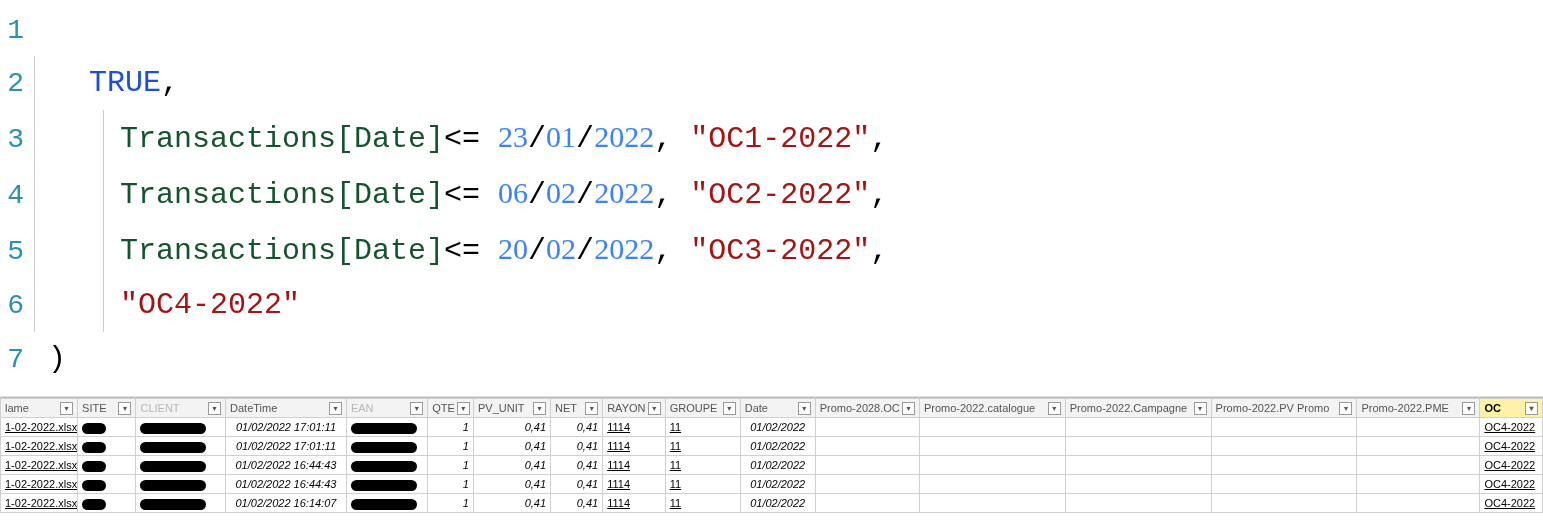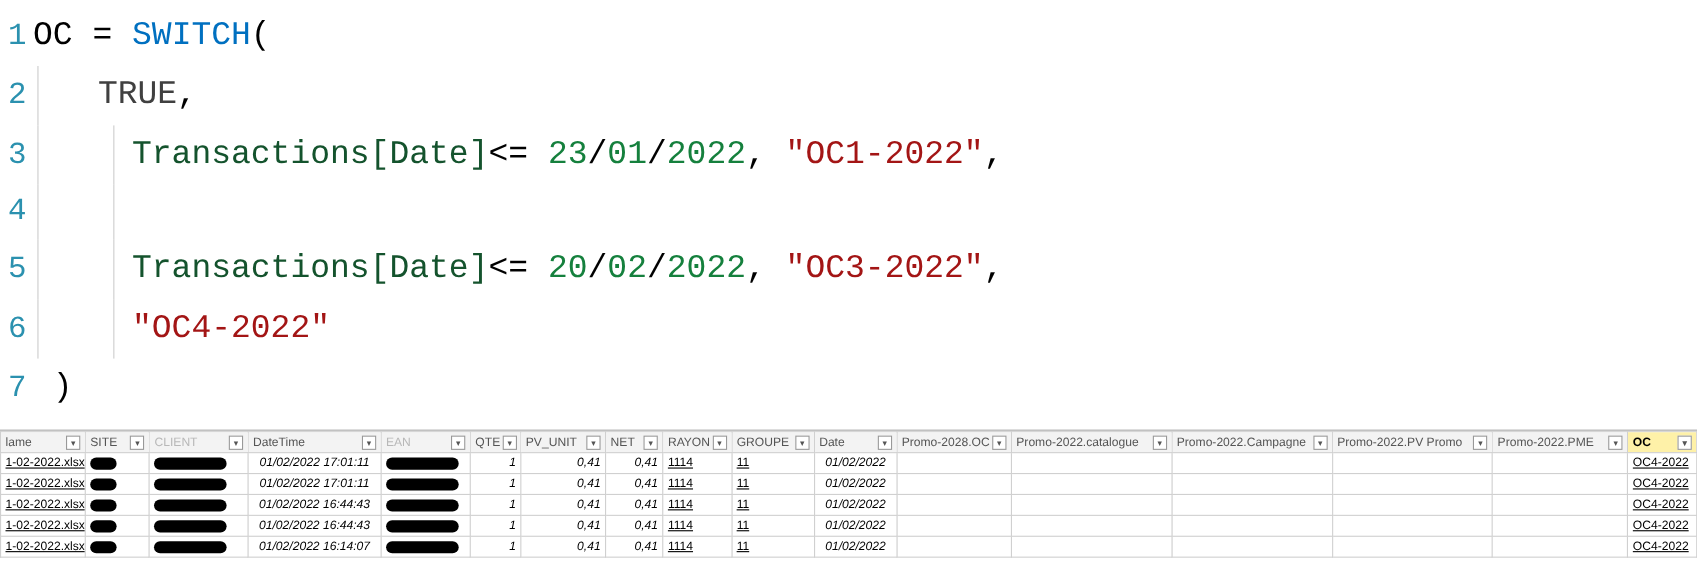--- a/index.html
+++ b/index.html
@@ -38,23 +38,23 @@
   .vbar2 {
     border-left: 1px solid #ccc;
     margin-left: 14px;
     margin-right: 4px;
     align-self: stretch;
   }
   .indent1 { padding-left: 50px; }
   .indent2 { padding-left: 12px; }
   .tok-black { color: #000; }
   .tok-func  { color: #0070c0; }
-  .tok-true  { color: #404040; }
+  .tok-true  { color: #1d4ed8; }
   .tok-col   { color: #14532d; }
-  .tok-num   { color: #15803d; }
+  .tok-num   { color: #3b82f6; font-family: Liberation Serif, serif; }
   .tok-str   { color: #a31515; }
   .tok-punct { color: #000; }
   .code-content { white-space: pre; }
 
   
   .grid-wrap {
     font-family: 'Segoe UI', Arial, sans-serif;
     font-size: 11px;
     border-top: 1px solid #bbb;
     background: #fafafa;
@@ -117,21 +117,20 @@
   }
   .redact.sm { width: 24px; }
 </style>
 </head>
 <body>
 
 <div class="formula-bar">
 
   <div class="code-line">
     <span class="gutter">1</span>
-    <span class="code-content"><span class="tok-black">OC</span><span class="tok-black"> = </span><span class="tok-func">SWITCH</span><span class="tok-punct">(</span></span>
   </div>
 
   <div class="code-line">
     <span class="gutter">2</span>
     <span class="vbar"></span>
     <span class="code-content indent1"><span class="tok-true">TRUE</span><span class="tok-punct">,</span></span>
   </div>
 
   <div class="code-line">
     <span class="gutter">3</span>
@@ -139,20 +138,21 @@
     <span class="indent1"></span>
       <span class="vbar2"></span>
     <span class="code-content indent2"><span class="tok-col">Transactions[Date]</span><span class="tok-punct">&lt;=</span> <span class="tok-num">23</span><span class="tok-punct">/</span><span class="tok-num">01</span><span class="tok-punct">/</span><span class="tok-num">2022</span><span class="tok-punct">,</span> <span class="tok-str">"OC1-2022"</span><span class="tok-punct">,</span></span>
   </div>
 
   <div class="code-line">
     <span class="gutter">4</span>
     <span class="vbar"></span>
     <span class="indent1"></span>
       <span class="vbar2"></span>
+    <span class="code-content indent2"><span class="tok-col">Transactions[Date]</span><span class="tok-punct">&lt;=</span> <span class="tok-num">06</span><span class="tok-punct">/</span><span class="tok-num">02</span><span class="tok-punct">/</span><span class="tok-num">2022</span><span class="tok-punct">,</span> <span class="tok-str">"OC2-2022"</span><span class="tok-punct">,</span></span>
   </div>
 
   <div class="code-line">
     <span class="gutter">5</span>
     <span class="vbar"></span>
     <span class="indent1"></span>
       <span class="vbar2"></span>
     <span class="code-content indent2"><span class="tok-col">Transactions[Date]</span><span class="tok-punct">&lt;=</span> <span class="tok-num">20</span><span class="tok-punct">/</span><span class="tok-num">02</span><span class="tok-punct">/</span><span class="tok-num">2022</span><span class="tok-punct">,</span> <span class="tok-str">"OC3-2022"</span><span class="tok-punct">,</span></span>
   </div>
 

